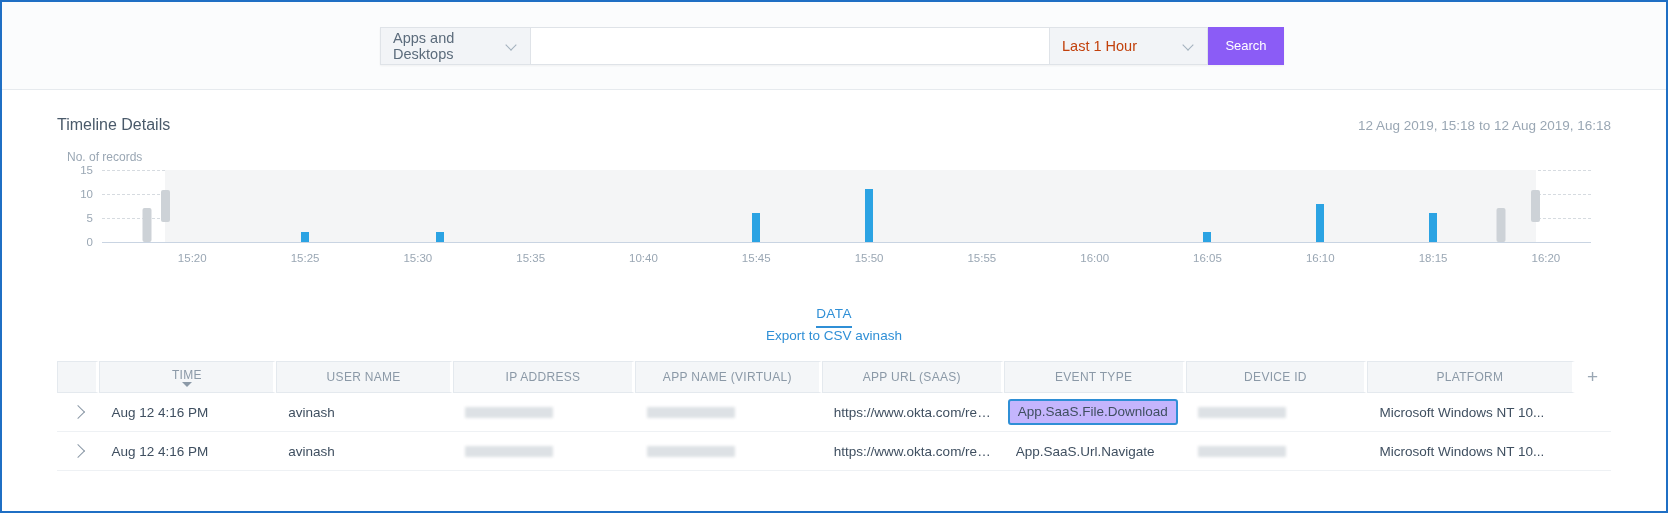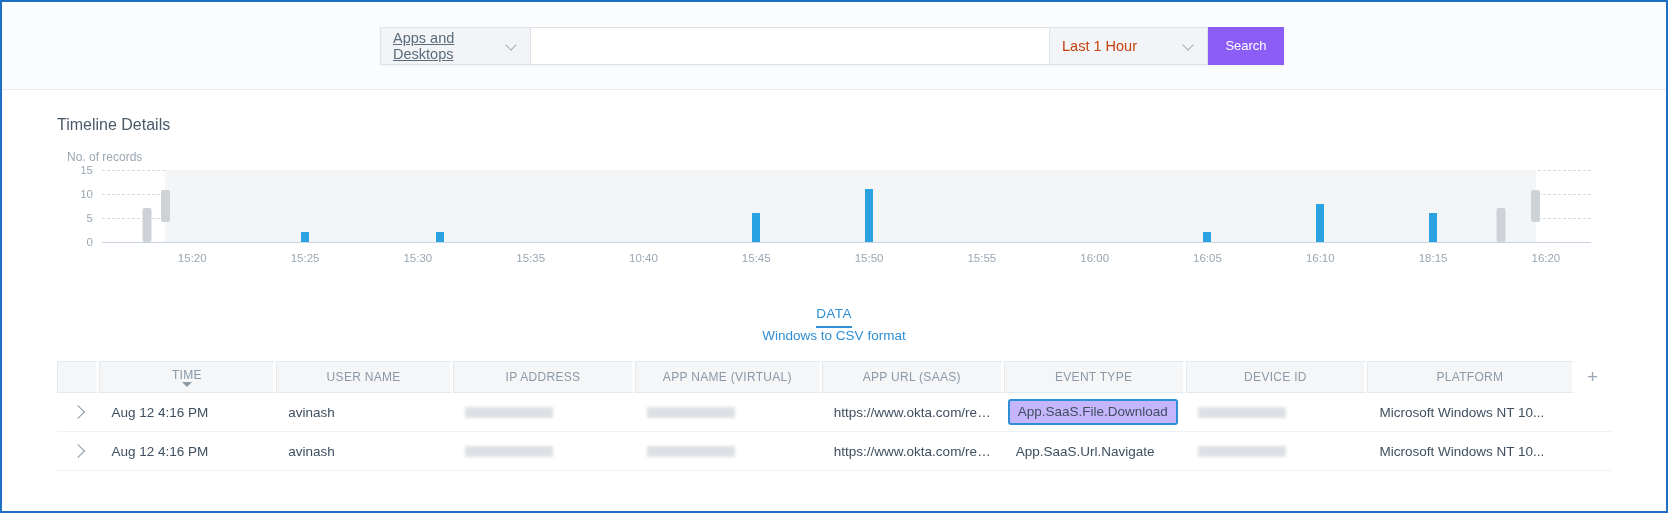--- a/index.html
+++ b/index.html
@@ -38,21 +38,20 @@
   .sel-category{
     width:150px;
     background:#f2f4f7;
     border:1px solid #dfe3e8;
     border-right:none;
     display:flex;align-items:center;justify-content:center;
     padding:0 12px;
     box-sizing:border-box;
     font-size:14.5px;color:#5b6b7b;
     cursor:pointer;
-    text-decoration:underline;
   }
   .search-input{
     width:520px;
     border:1px solid #dfe3e8;
     background:#ffffff;
     box-sizing:border-box;
     padding:0 12px;
     font-size:14.5px;color:#33475b;
     outline:none;
     font-family:"Liberation Sans", sans-serif;
@@ -247,20 +246,21 @@
         <span class="chev"></span>
       </div>
 
       <button class="btn-search">Search</button>
     </div>
   </div>
 
   <div class="panel">
     <div class="panel-head">
       <div class="panel-title">Timeline Details</div>
+      <div class="panel-range">12 Aug 2019, 15:18 to 12 Aug 2019, 16:18</div>
     </div>
 
     <div class="chart-zone">
       <div class="ylabel">No. of records</div>
       <div class="yticks" id="yticks">
           <div class="ytick" style="top: 100%;">0</div>
           <div class="ytick" style="top: 66.6667%;">5</div>
           <div class="ytick" style="top: 33.3333%;">10</div>
           <div class="ytick" style="top: 0%;">15</div>
         </div>
@@ -295,21 +295,21 @@
           <div class="xtick" style="left: 81.8182%;">16:10</div>
           <div class="xtick" style="left: 89.3939%;">18:15</div>
           <div class="xtick" style="left: 96.9697%;">16:20</div>
         </div>
     </div>
   </div>
 
   <div class="panel table-zone">
     <div class="table-top">
       <div class="tab-data">DATA</div>
-      <div class="export-link">Windows to CSV format</div>
+      <div class="export-link">Export to CSV avinash</div>
     </div>
 
     <table class="grid">
       <colgroup>
         <col style="width:42px">
         <col style="width:175px">
         <col style="width:175px">
         <col style="width:180px">
         <col style="width:185px">
         <col style="width:180px">

